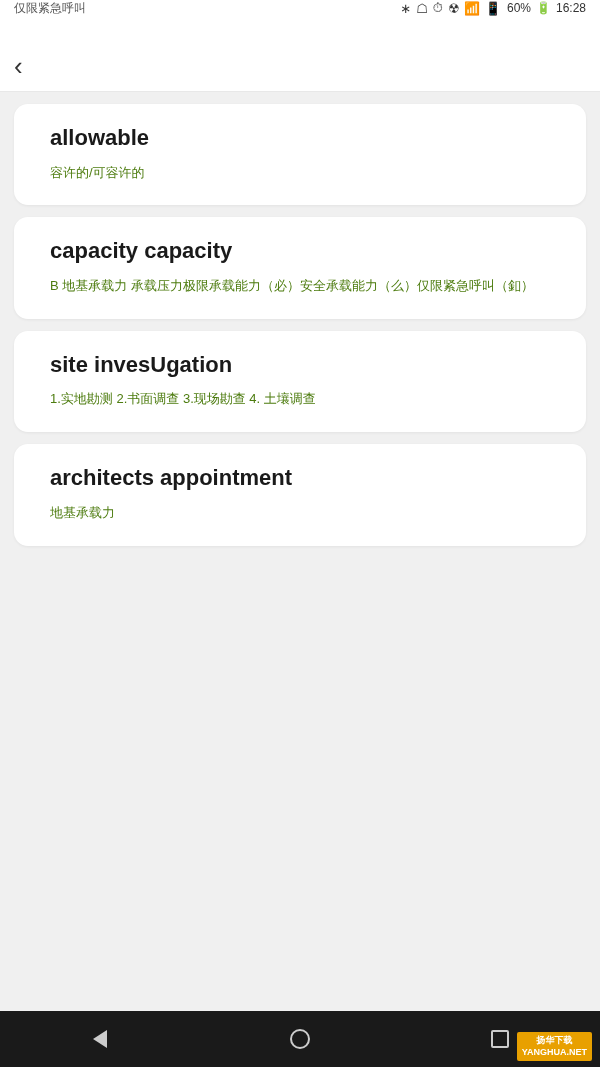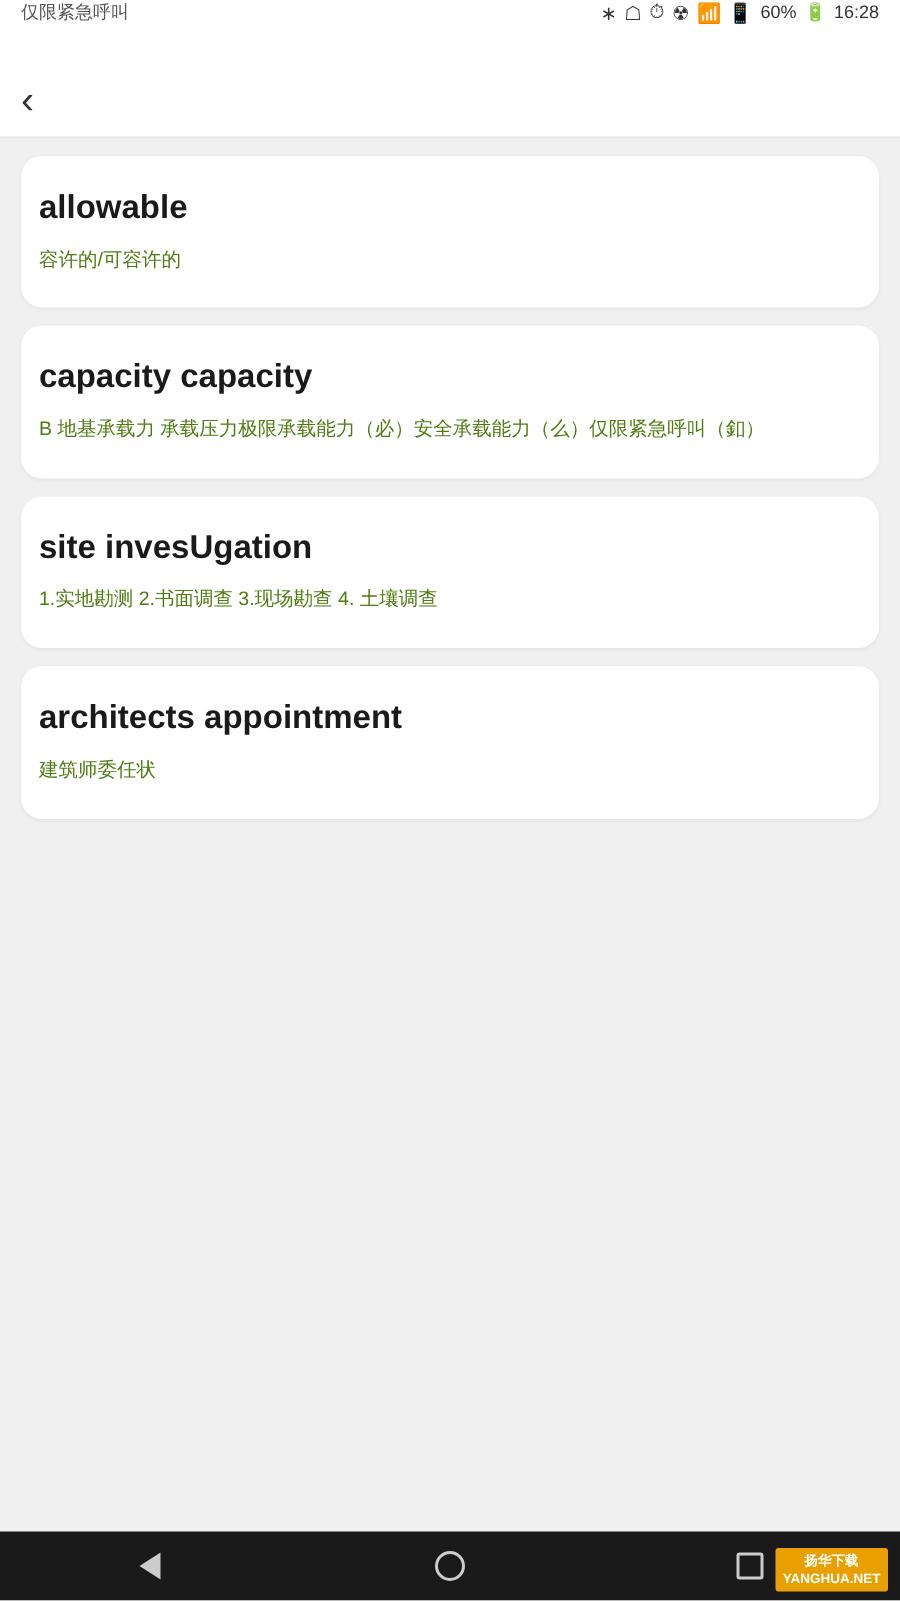--- a/index.html
+++ b/index.html
@@ -64,42 +64,42 @@
       padding: 12px 14px;
       display: flex;
       flex-direction: column;
       gap: 12px;
     }
 
     
     .card {
       background: #fff;
       border-radius: 14px;
-      padding: 20px 20px 22px 12px;
+      padding: 20px 20px 22px 36px;
       box-shadow: 0 1px 3px rgba(0,0,0,0.06);
     }
 
     .card-term {
       font-size: 22px;
       font-weight: 600;
       color: #1a1a1a;
       margin-bottom: 10px;
       line-height: 1.3;
     }
 
     .card-definition {
       font-size: 13px;
       color: #4d7c0f;
       line-height: 1.6;
     }
 
     
     .bottom-bar {
       background: #1a1a1a;
-      height: 46px;
+      height: 56px;
       display: flex;
       align-items: center;
       justify-content: space-around;
       flex-shrink: 0;
       position: relative;
     }
 
     .bottom-btn {
       display: flex;
       align-items: center;
@@ -202,21 +202,21 @@
   </div>
 
 
   <div class="card">
     <div class="card-term">site invesUgation</div>
     <div class="card-definition">1.实地勘测 2.书面调查 3.现场勘查 4. 土壤调查</div>
   </div>
 
   <div class="card">
     <div class="card-term">architects appointment</div>
-    <div class="card-definition">建筑师委任状</div>
+    <div class="card-definition">地基承载力</div>
   </div>
 
 </div>
 
 <div class="bottom-bar">
   <div class="bottom-btn">
     <div class="tri-left"></div>
   </div>
   <div class="bottom-btn">
     <div class="circle-home"></div>

